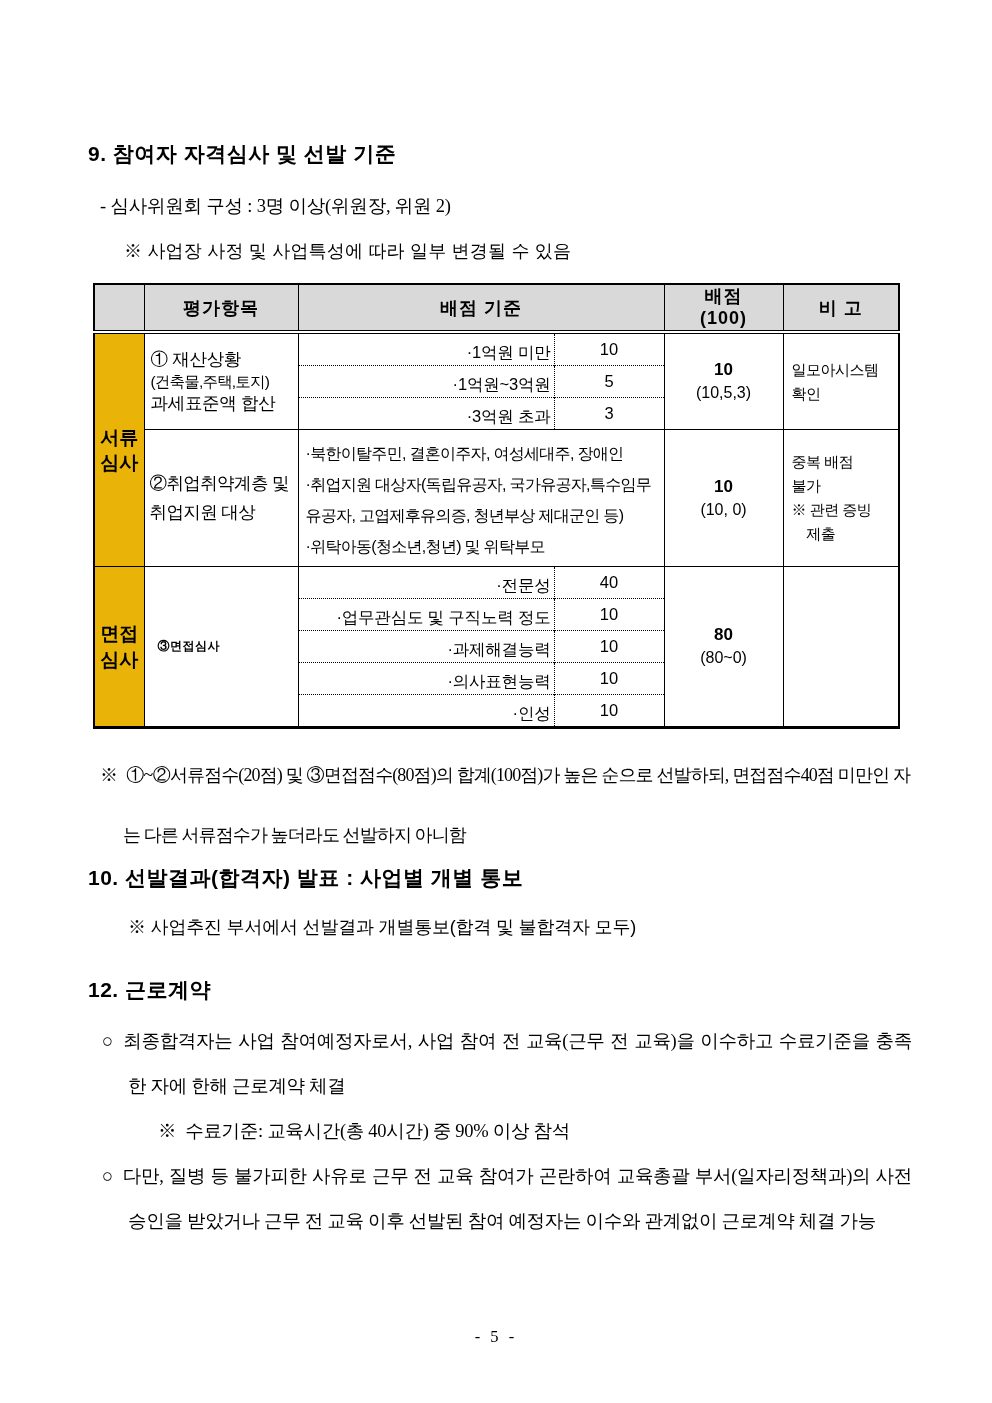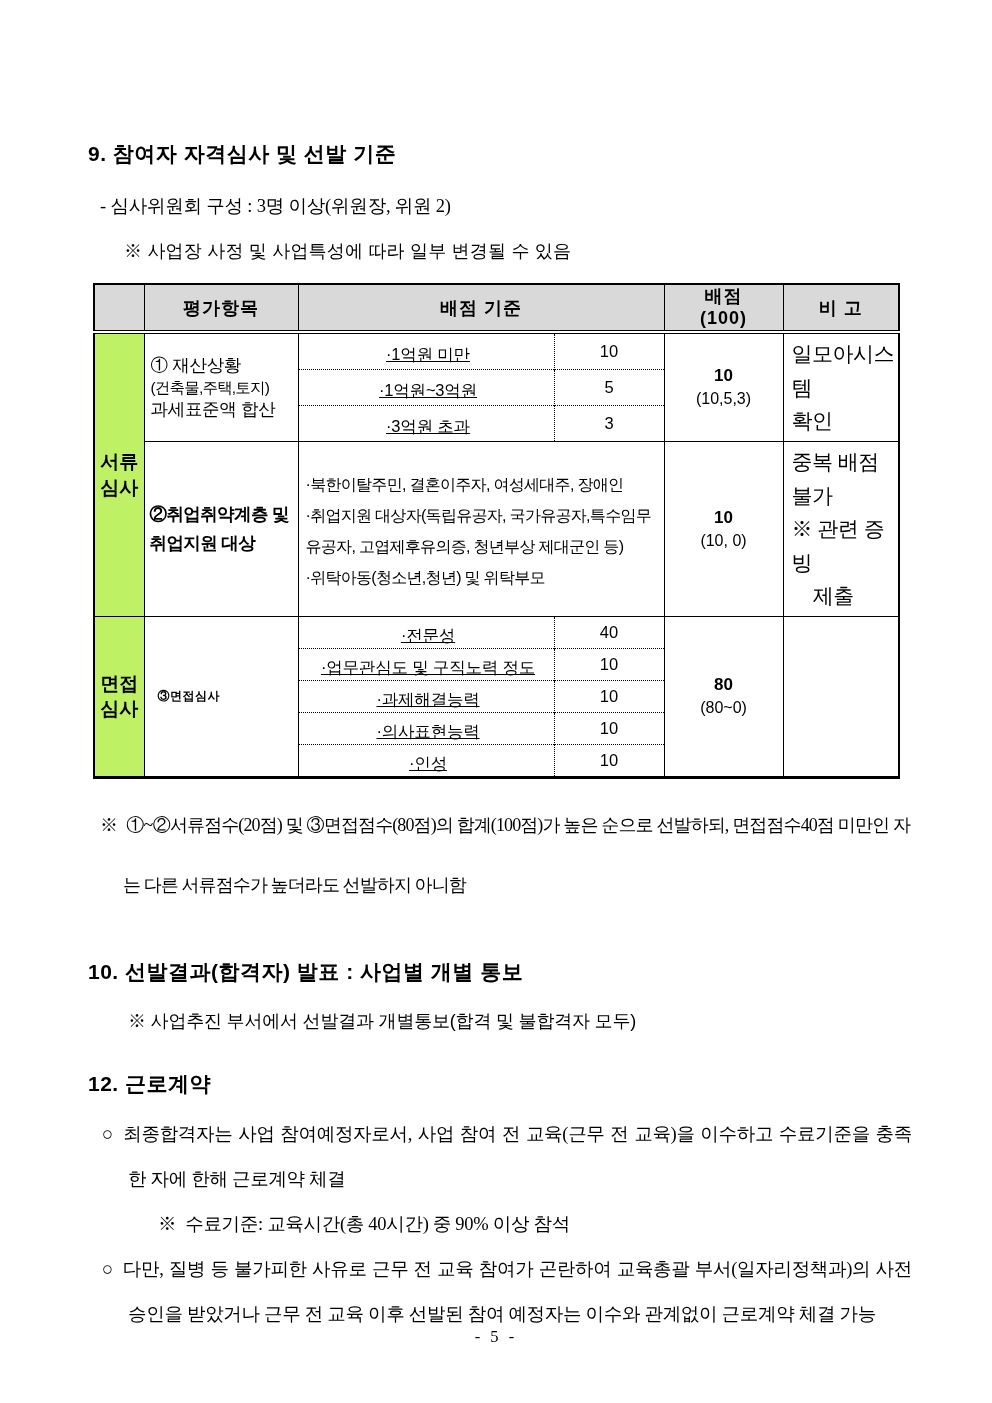--- a/index.html
+++ b/index.html
@@ -18,21 +18,21 @@
   
   .sec-title {
     font-family: "Liberation Sans", sans-serif;
     font-weight: bold;
     font-size: 21px;
     letter-spacing: 0.5px;
     margin-left: 88px;
     line-height: 1.2;
   }
   #s9-title { margin-top: 0; }
-  #s10-title { margin-top: 44px; }
+  #s10-title { }
   #s11-title { margin-top: 38px; }
 
   .committee-line {
     font-size: 18.5px;
     margin: 27px 0 0 100px;
     letter-spacing: -0.2px;
   }
   .ref-line {
     font-family: "Liberation Sans", sans-serif;
     font-size: 18px;
@@ -76,34 +76,33 @@
 
   tr.r30 { height: 30px; }
   tr.r130 { height: 130px; }
   tr.r27 { height: 27px; }
 
   th.sec {
     font-weight: bold;
     font-size: 19px;
     line-height: 1.35;
     white-space: pre-wrap;
-    background: #bef264;
+    background: #eab308;
   }
   td.item { text-align: left; padding: 2px 2px 2px 6px; }
   .it-b { font-weight: normal; font-size: 17.5px; letter-spacing: -0.3px; line-height: 1.35; }
   .it-s { font-size: 15.5px; letter-spacing: -0.8px; line-height: 1.3; }
-  td.item2 { text-align: left; font-weight: bold; font-size: 17.5px; letter-spacing: -0.6px; line-height: 1.65; padding: 2px 3px 2px 5px; }
+  td.item2 { text-align: left; font-weight: normal; font-size: 17.5px; letter-spacing: -0.6px; line-height: 1.65; padding: 2px 3px 2px 5px; }
   td.item3 { text-align: left; font-weight: bold; font-size: 12px; padding-left: 13px; letter-spacing: 0.5px; }
 
   td.ct {
-    text-align: center;
+    text-align: right;
     padding: 8px 3px 1px 7px;
     border-top: none; border-bottom: none; border-right: none;
     letter-spacing: -0.2px;
-    text-decoration: underline;
   }
   td.cs {
     border-left: 1px dotted #000;
     border-top: none; border-bottom: none;
   }
   tr.dsep td.ct, tr.dsep td.cs { border-top: 1px dotted #000; }
   tr.gsep td.ct, tr.gsep td.cs { border-top: 1px solid #000; }
 
   td.ct2 {
     text-align: left;
@@ -113,21 +112,21 @@
     line-height: 31px;
   }
 
   td.pts { line-height: 1.35; }
   .pm { font-weight: bold; font-size: 17px; }
   .ps { font-size: 16px; }
 
   td.note {
     text-align: left;
     padding: 3px 2px 3px 8px;
-    font-size: 21px;
+    font-size: 15px;
     line-height: 1.6;
     white-space: pre-wrap;
     letter-spacing: -0.5px;
   }
 
   
   .fnote {
     width: 822px;
     margin-left: 88px;
     padding-left: 35px;

